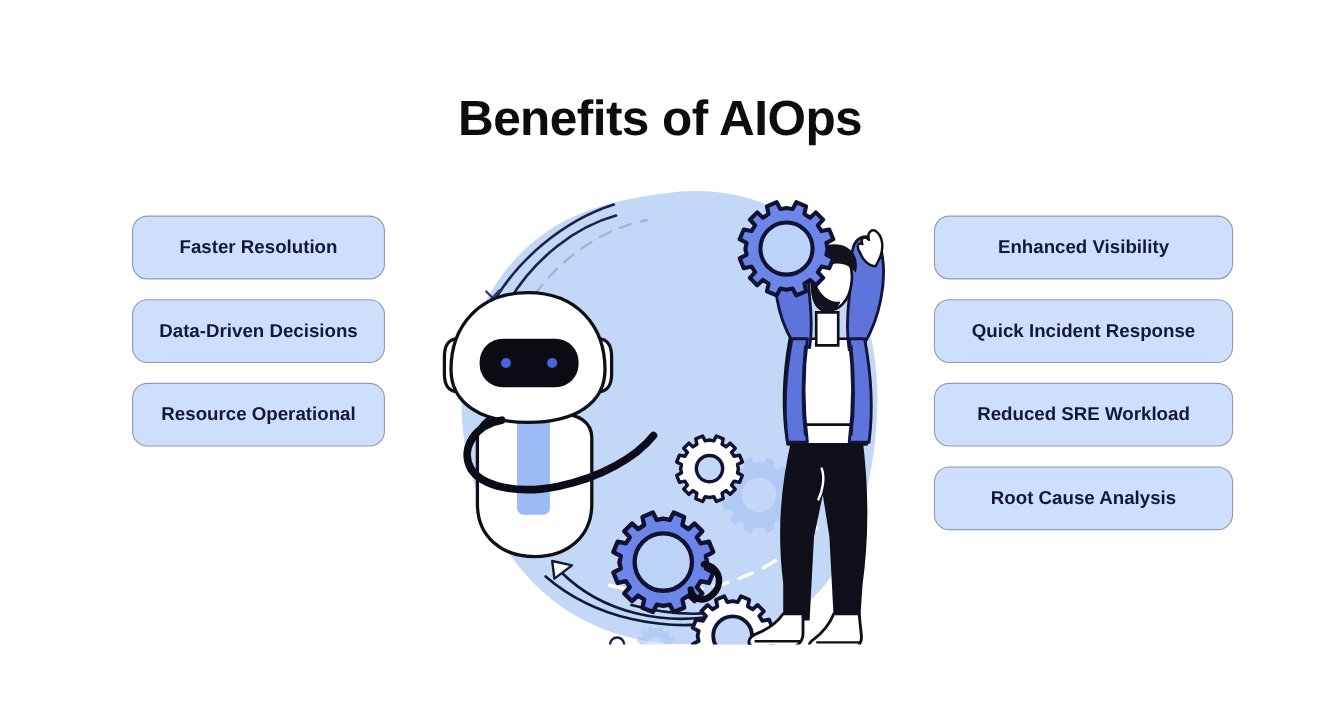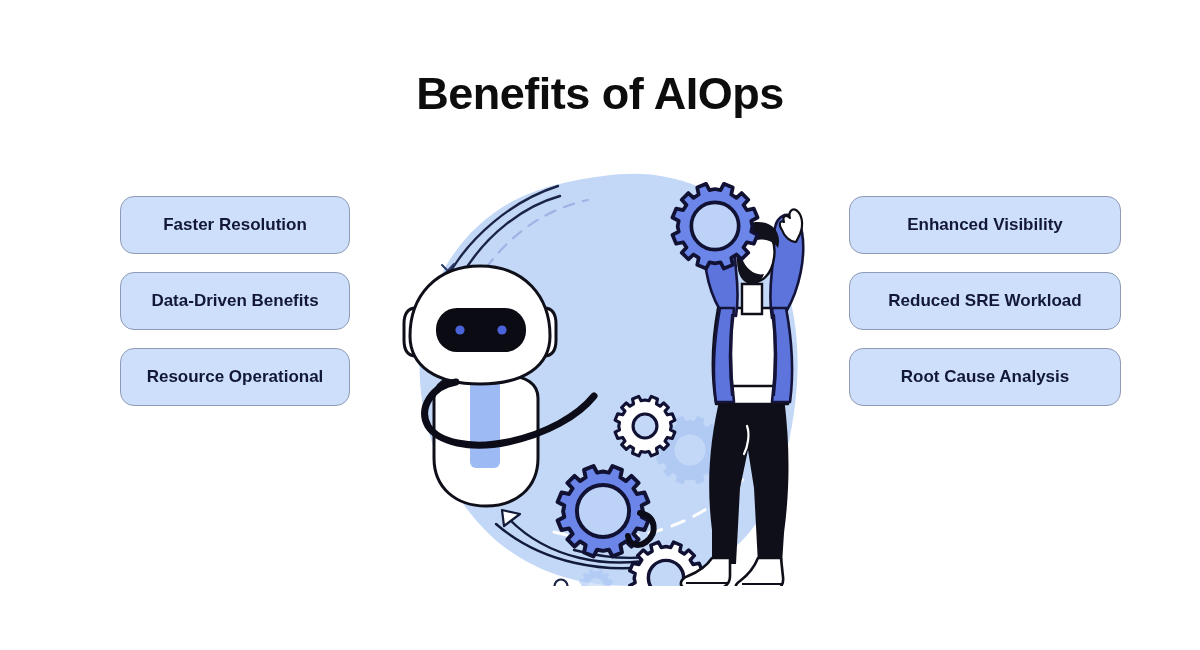--- a/index.html
+++ b/index.html
@@ -11,21 +11,21 @@
   }
   .page {
     position: relative;
     width: 1200px; height: 650px;
     background: #ffffff;
   }
 
   
   .title {
     position: absolute;
-    top: 68px; left: 0; width: 1200px;
+    top: 82px; left: 0; width: 1200px;
     text-align: center;
     font-size: 45px;
     font-weight: bold;
     letter-spacing: -0.5px;
     color: #0d0d0d;
     font-family: "Liberation Sans", sans-serif;
   }
 
   
   .col {
@@ -66,26 +66,27 @@
 </style>
 </head>
 <body>
 
 <div class="page">
 
   <h1 class="title">Benefits of AIOps</h1>
 
   <div class="col col-left">
     <div class="pill">Faster Resolution</div>
-    <div class="pill">Data-Driven Benefits</div>
+    <div class="pill">Data-Driven Decisions</div>
     <div class="pill">Resource Operational</div>
   </div>
 
   <div class="col col-right">
     <div class="pill">Enhanced Visibility</div>
+    <div class="pill">Quick Incident Response</div>
     <div class="pill">Reduced SRE Workload</div>
     <div class="pill">Root Cause Analysis</div>
   </div>
 
   <div class="illustration">
     <svg viewBox="0 0 424 428" xmlns="http://www.w3.org/2000/svg">
       <defs>
 
         <g id="gear12">
           <path d="M0,-50 L7.5,-48.5 L12,-57 L24,-52 L22,-42.5 L29,-38 L36,-44.5 L45,-35.5

